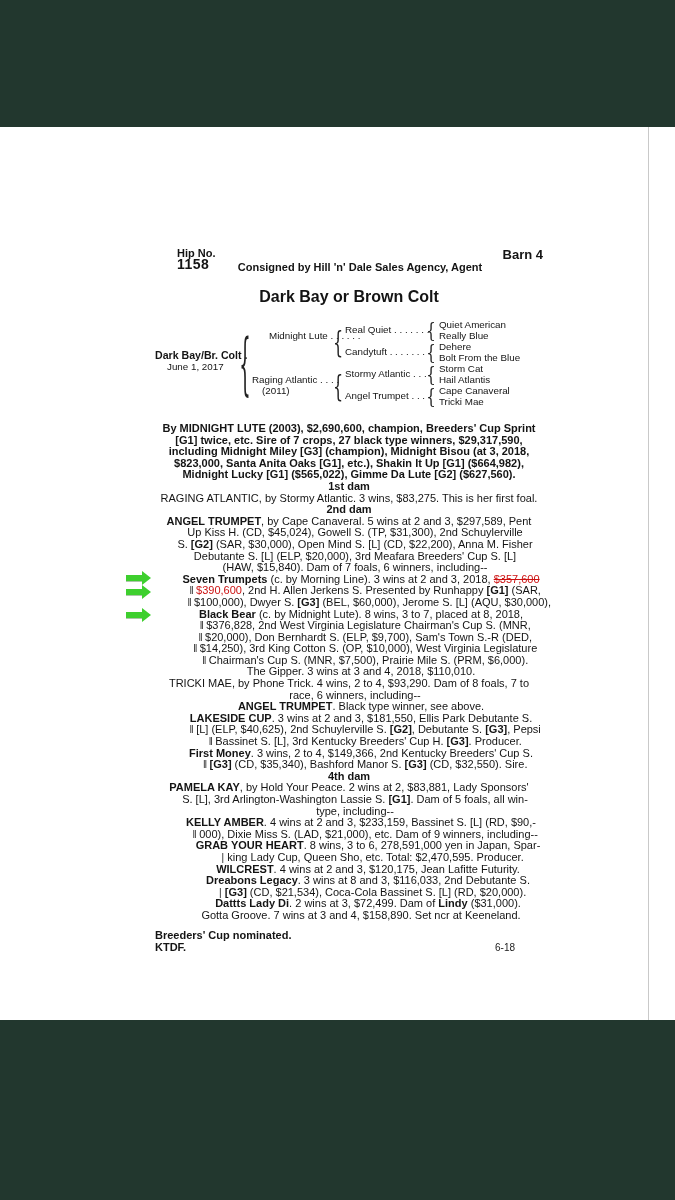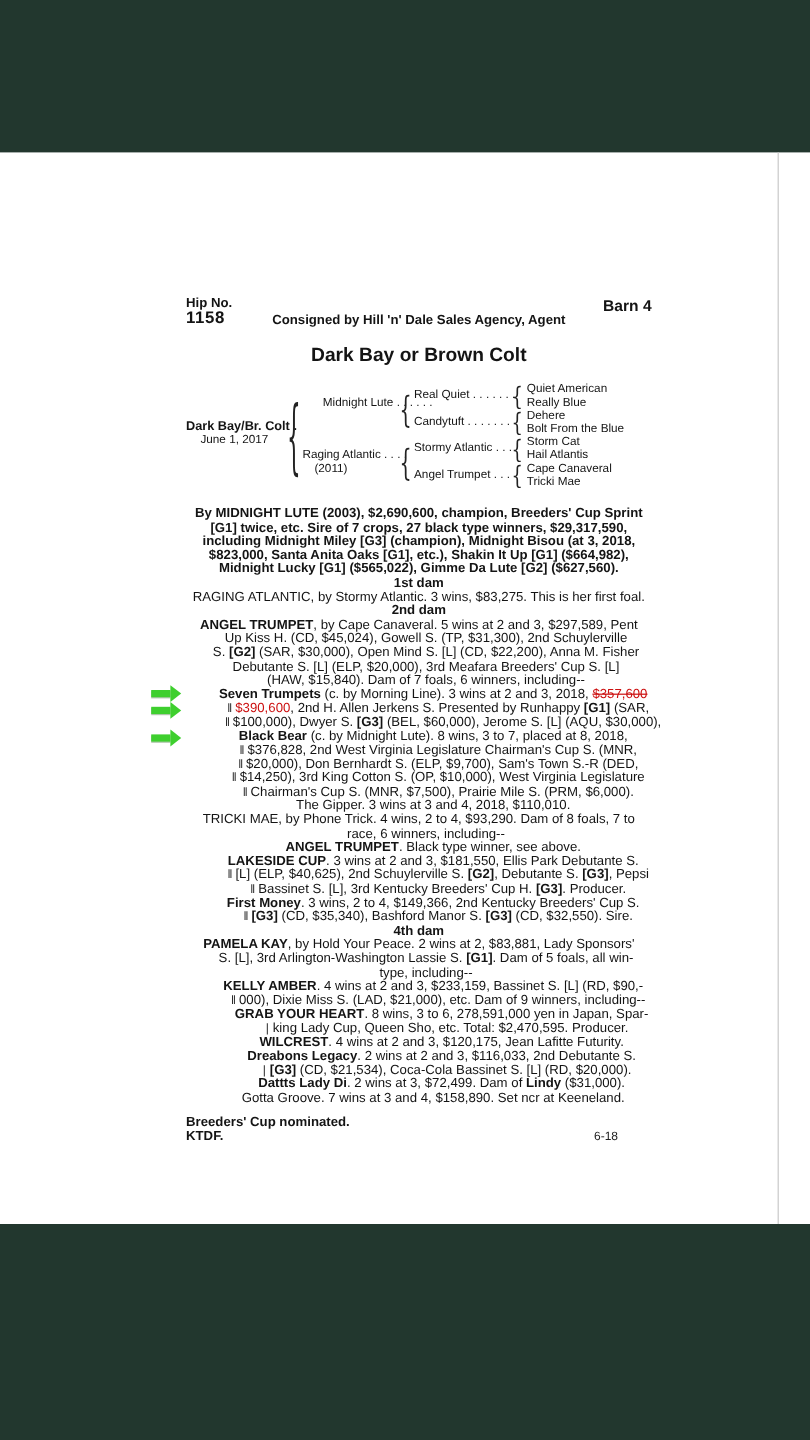--- a/index.html
+++ b/index.html
@@ -7,21 +7,21 @@
     width:675px;height:1200px;position:relative;overflow:hidden;
     background:#22372e;
     font-family:"Liberation Sans", sans-serif;
     -webkit-font-smoothing:antialiased;
   }
   .page{position:absolute;left:0;top:127px;width:675px;height:893px;background:#ffffff;}
   .page-edge{position:absolute;left:648px;top:127px;width:1px;height:893px;background:#c9c9c9;}
   .content{position:absolute;left:155px;top:247px;width:388px;color:#141414;}
 
   
-  .hdr{position:relative;height:36px;}
+  .hdr{position:relative;height:36px;margin-left:22px;}
   .hip-label{position:absolute;left:0;top:0;font-size:11px;font-weight:700;}
   .hip-number{position:absolute;left:0;top:9px;font-size:14px;font-weight:700;letter-spacing:.5px;}
   .barn{position:absolute;right:0;top:0;font-size:13px;font-weight:700;}
   .consignor{position:absolute;left:0;right:0;top:14px;text-align:center;font-size:11px;font-weight:700;}
   .title{margin-top:4px;text-align:center;font-size:16px;line-height:20px;font-weight:700;}
 
   
   .pedigree{position:relative;margin-top:13px;height:92px;}
   .pp{position:absolute;font-size:9.8px;line-height:10px;white-space:pre;}
   .pp.subject{font-weight:700;font-size:10.6px;}
@@ -139,21 +139,21 @@
       <div class="line lv1 w"><span class="bar">‖</span><span class="fb">[G3]</span><span> (CD, $35,340), Bashford Manor S. </span><span class="fb">[G3]</span><span> (CD, $32,550). Sire.</span></div>
       <div class="bh">4th dam</div>
       <div class="line lv0"><span class="fb">PAMELA KAY</span><span>, by Hold Your Peace. 2 wins at 2, $83,881, Lady Sponsors'</span></div>
       <div class="line lv0 w"><span>S. [L], 3rd Arlington-Washington Lassie S. </span><span class="fb">[G1]</span><span>. Dam of 5 foals, all win-</span></div>
       <div class="line lv0 w"><span>type, including--</span></div>
       <div class="line lv1"><span class="fb">KELLY AMBER</span><span>. 4 wins at 2 and 3, $233,159, Bassinet S. [L] (RD, $90,-</span></div>
       <div class="line lv1 w"><span class="bar">‖</span><span>000), Dixie Miss S. (LAD, $21,000), etc. Dam of 9 winners, including--</span></div>
       <div class="line lv2"><span class="fb">GRAB YOUR HEART</span><span>. 8 wins, 3 to 6, 278,591,000 yen in Japan, Spar-</span></div>
       <div class="line lv2 w"><span class="bar">|</span><span>king Lady Cup, Queen Sho, etc. Total: $2,470,595. Producer.</span></div>
       <div class="line lv2"><span class="fb">WILCREST</span><span>. 4 wins at 2 and 3, $120,175, Jean Lafitte Futurity.</span></div>
-      <div class="line lv2"><span class="fb">Dreabons Legacy</span><span>. 2 wins at 2 and 3, $116,033, 2nd Debutante S.</span></div>
+      <div class="line lv2"><span class="fb">Dreabons Legacy</span><span>. 3 wins at 8 and 3, $116,033, 2nd Debutante S.</span></div>
       <div class="line lv2 w"><span class="bar">|</span><span class="fb">[G3]</span><span> (CD, $21,534), Coca-Cola Bassinet S. [L] (RD, $20,000).</span></div>
       <div class="line lv2"><span class="fb">Dattts Lady Di</span><span>. 2 wins at 3, $72,499. Dam of </span><span class="fb">Lindy</span><span> ($31,000).</span></div>
       <div class="line lv1"><span>Gotta Groove. 7 wins at 3 and 4, $158,890. Set ncr at Keeneland.</span></div>
     </div>
 
   <div class="footer">
     <div class="foot-line1">Breeders' Cup nominated.</div>
     <div class="foot-line2">
       <span class="ktdf">KTDF.</span>
       <span class="page-code">6-18</span>

